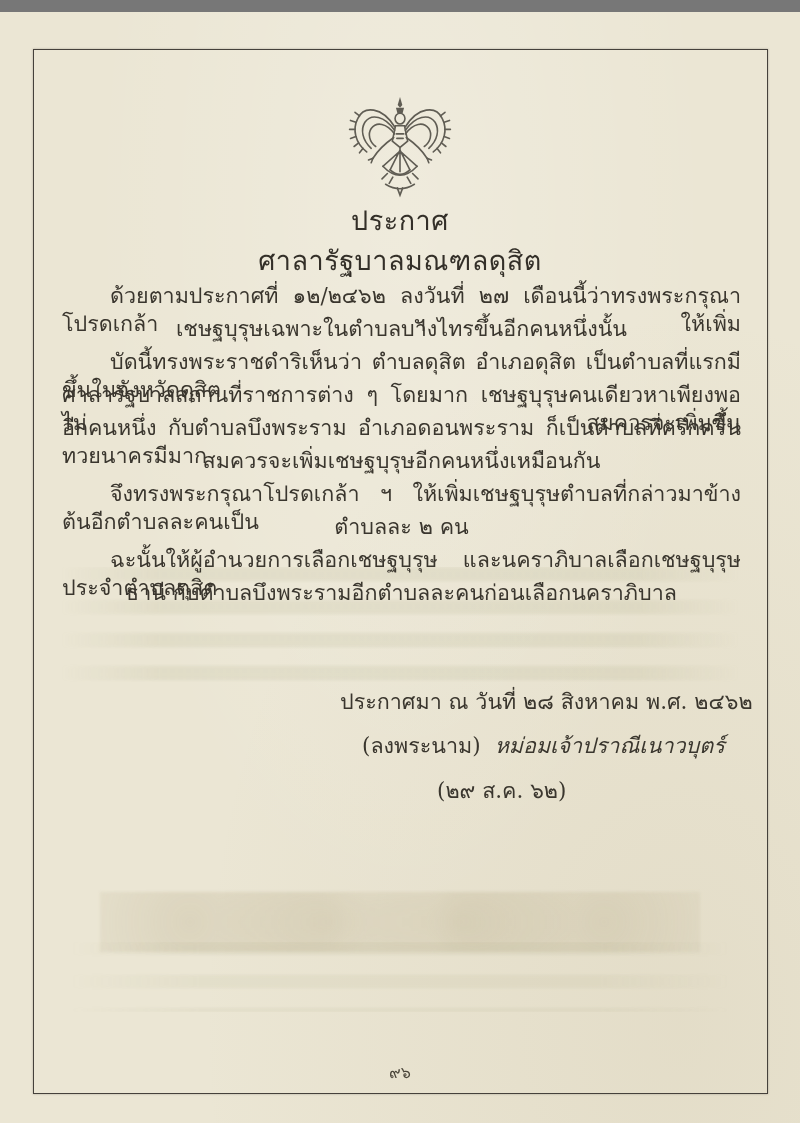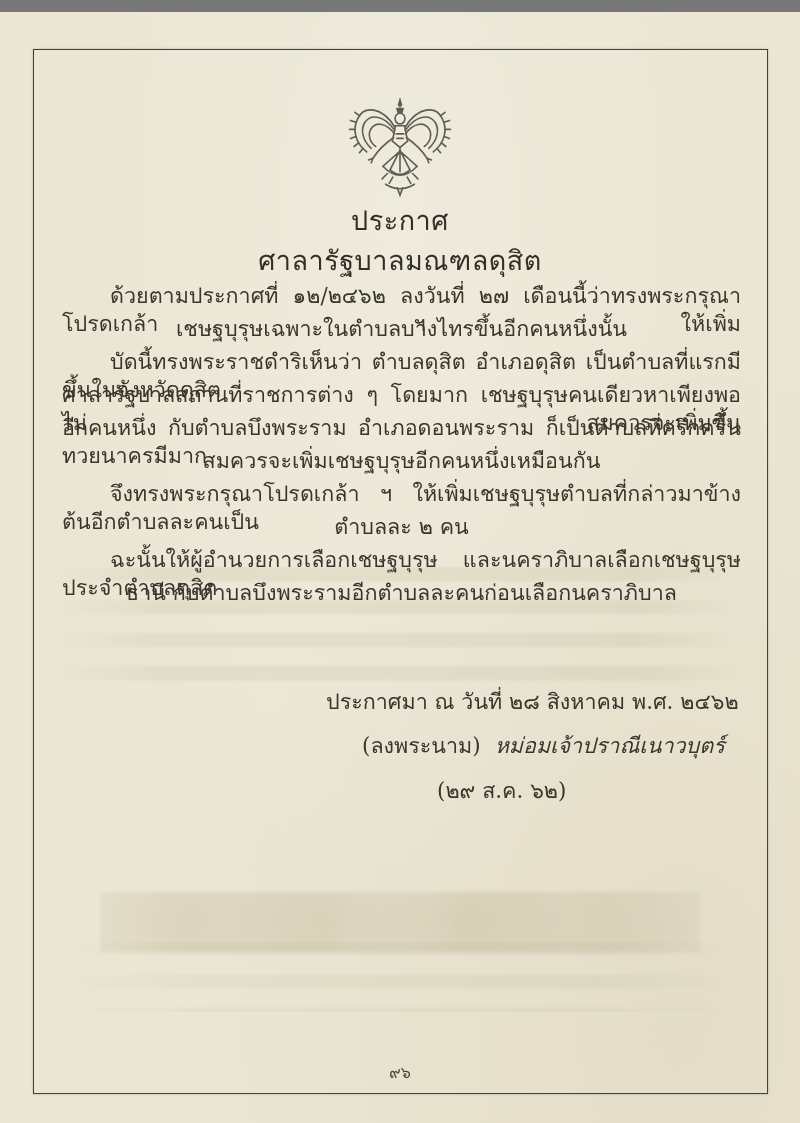--- a/index.html
+++ b/index.html
@@ -35,21 +35,21 @@
   .subtitle { top:232px; }
   .body {
     position:absolute; left:62px; top:270px; width:679px;
     font-size:21.5px; line-height:28px;
     text-rendering:optimizeLegibility;
   }
   .line { height:33px; white-space:nowrap;text-align:center; }
   .line.just { white-space:normal; text-align:justify; text-align-last:justify; }
   .line.first { text-indent:48px; }
   .closing-line { position:absolute; font-size:21.5px; white-space:nowrap; }
-  .dateline  { left:326px; top:672px; }
+  .dateline  { left:340px; top:672px; }
   .signature { left:362px; top:716px; }
   .sig-name  { font-style:italic; margin-left:14px; }
   .sig-org   { left:445px; top:757px; }
   .received  { left:437px; top:761px; }
   .page-number {
     position:absolute; left:0; top:1048px; width:100%;
     text-align:center; font-size:16px; color:#4a453a;
   }
   
   .bleed {

